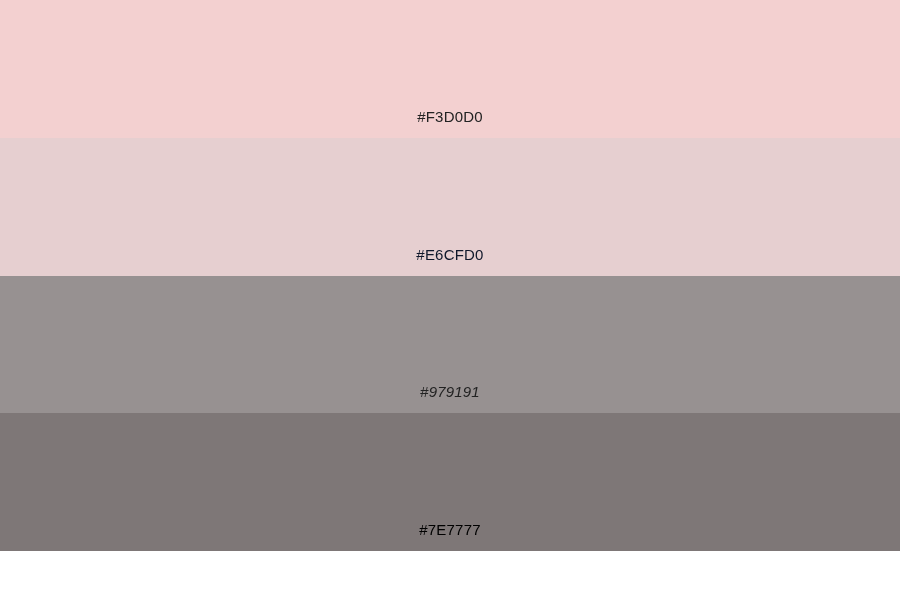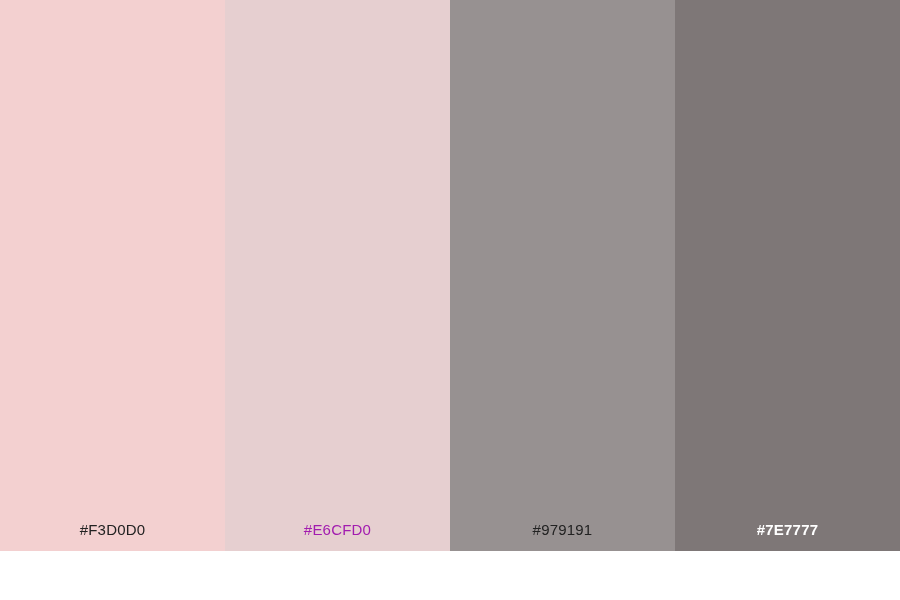--- a/index.html
+++ b/index.html
@@ -20,21 +20,21 @@
     height: 600px;
     background: #ffffff;
   }
   #swatch-strip {
     position: absolute;
     left: 0;
     top: 0;
     width: 900px;
     height: 551px;
     display: flex;
-    flex-direction: row;
+    flex-direction: column;
   }
   .swatch {
     position: relative;
     flex: 1 1 180px;
     height: 551px;
     display: flex;
     align-items: flex-end;
     justify-content: center;
   }
   .swatch-label {
@@ -96,28 +96,28 @@
 
 <div id="palette-page">
 
   <div id="swatch-strip">
 
     <div class="swatch" style="background-color: rgb(243, 208, 208);">
       <span class="swatch-label label-dark" style="color: rgb(34, 34, 34);">#F3D0D0</span>
     </div>
 
     <div class="swatch" style="background-color: rgb(230, 207, 208);">
-      <span class="swatch-label label-dark" style="color: #a21caf; text-align: center;">#E6CFD0</span>
+      <span class="swatch-label label-dark" style="color: #0f172a; text-align: center;">#E6CFD0</span>
     </div>
 
 
     <div class="swatch" style="background-color: rgb(151, 145, 145);">
-      <span class="swatch-label label-dark" style="color: rgb(34, 34, 34);">#979191</span>
+      <span class="swatch-label label-dark" style="color: rgb(34, 34, 34); font-style: italic;">#979191</span>
     </div>
 
     <div class="swatch" style="background-color: rgb(126, 119, 119);">
-      <span class="swatch-label label-light" style="color: #ffffff; font-weight: bold;">#7E7777</span>
+      <span class="swatch-label label-light" style="color: #000000;">#7E7777</span>
     </div>
 
   </div>
 
 
 </div>
 
 </body></html>

